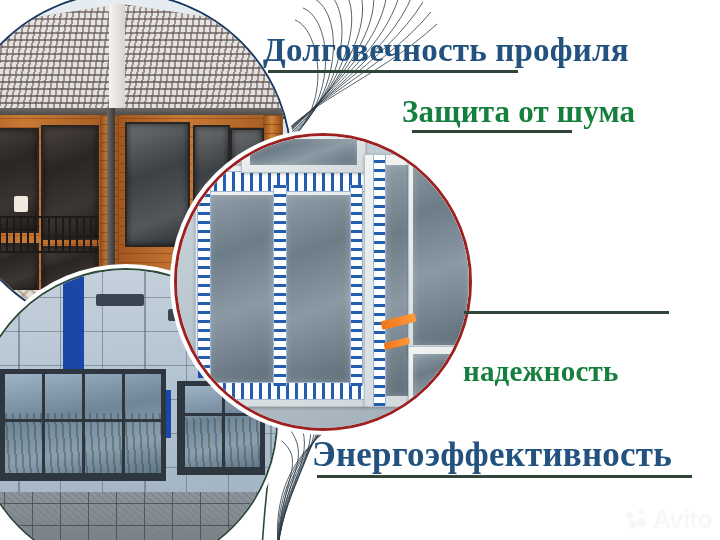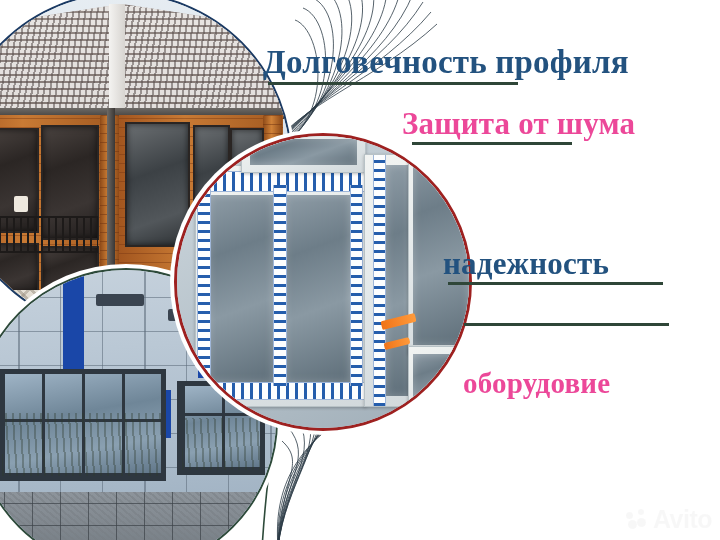--- a/index.html
+++ b/index.html
@@ -189,31 +189,30 @@
     left:250px;top:0;width:470px;height:540px;
     z-index:9;
   }
   .headline{
     position:absolute;
     white-space:nowrap;
     font-weight:bold;
     font-family:"Liberation Serif", serif;
     letter-spacing:.2px;
     line-height:1;
-    margin-top:12px;
   }
   .headline .txt{display:block;}
   .headline .rule{
     display:block;
     height:3px;
     margin-top:3px;
     background:#2f4638;
   }
   .blue{color:#23527f;}
-  .red{color:#ec4899;}
+  .red{color:#15803d;}
 
   
   #h1{left:13px;  top:34px;  font-size:33px;}
   #h1 .rule{width:250px;margin-left:5px;}
 
   #h2{left:152px; top:96px;  font-size:31px;}
   #h2 .rule{width:160px;margin-left:10px;}
 
   #h3a{left:215px;top:184px; font-size:31px;}
   #h3a .rule{width:200px;margin-left:5px;}
@@ -373,34 +372,34 @@
       <span class="txt blue">Долговечность профиля</span>
       <span class="rule"></span>
     </div>
 
     <div class="headline" id="h2">
       <span class="txt red">Защита от шума</span>
       <span class="rule"></span>
     </div>
 
 
-    <div class="headline" id="h3b">
-      <span class="txt blue">надежность</span>
-      <span class="rule"></span>
-    </div>
 
     <div class="headline" id="h4a">
       <span class="rule"></span>
     </div>
 
     <div class="headline" id="h4b">
-      <span class="txt red">оборудовие</span>
+      <span class="txt red">надежность</span>
       <span class="rule"></span>
     </div>
 
+    <div class="headline" id="h5">
+      <span class="txt blue">Энергоэффективность</span>
+      <span class="rule"></span>
+    </div>
 
   </div>
 
   <div id="avito">
     <span class="dots">
       <i></i>
         <i></i>
         <i></i>
         <i></i>
     </span>

